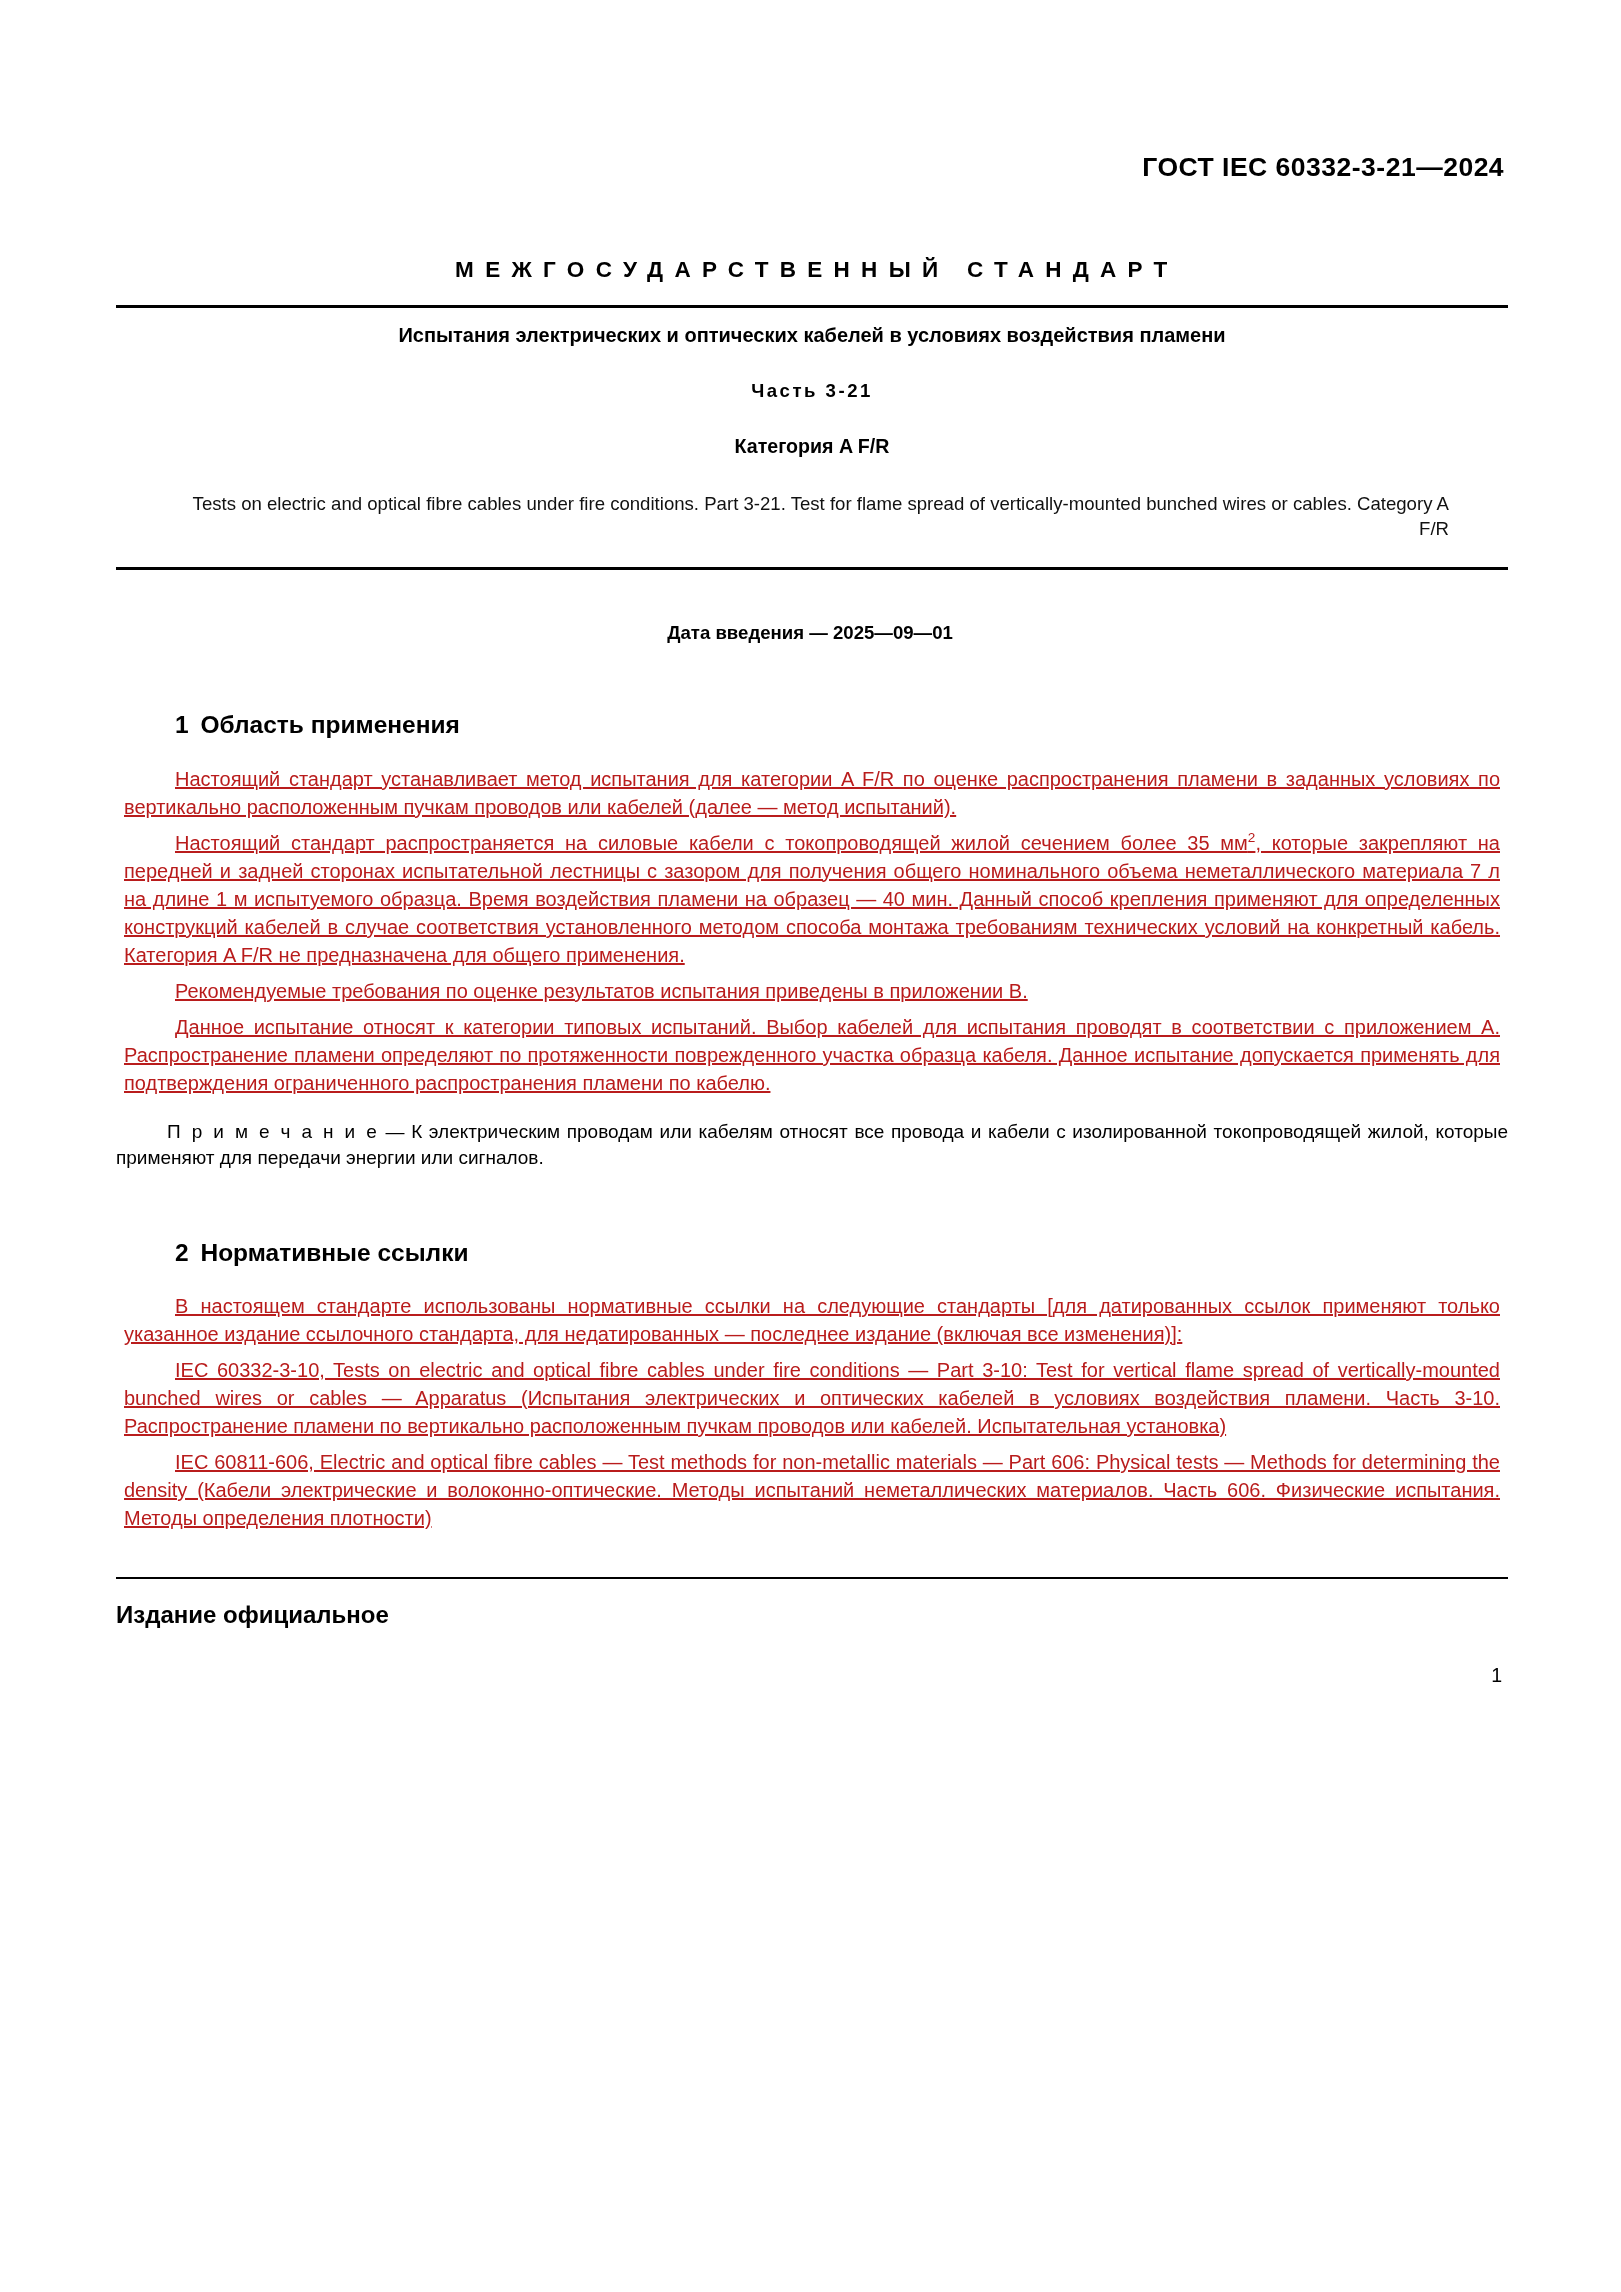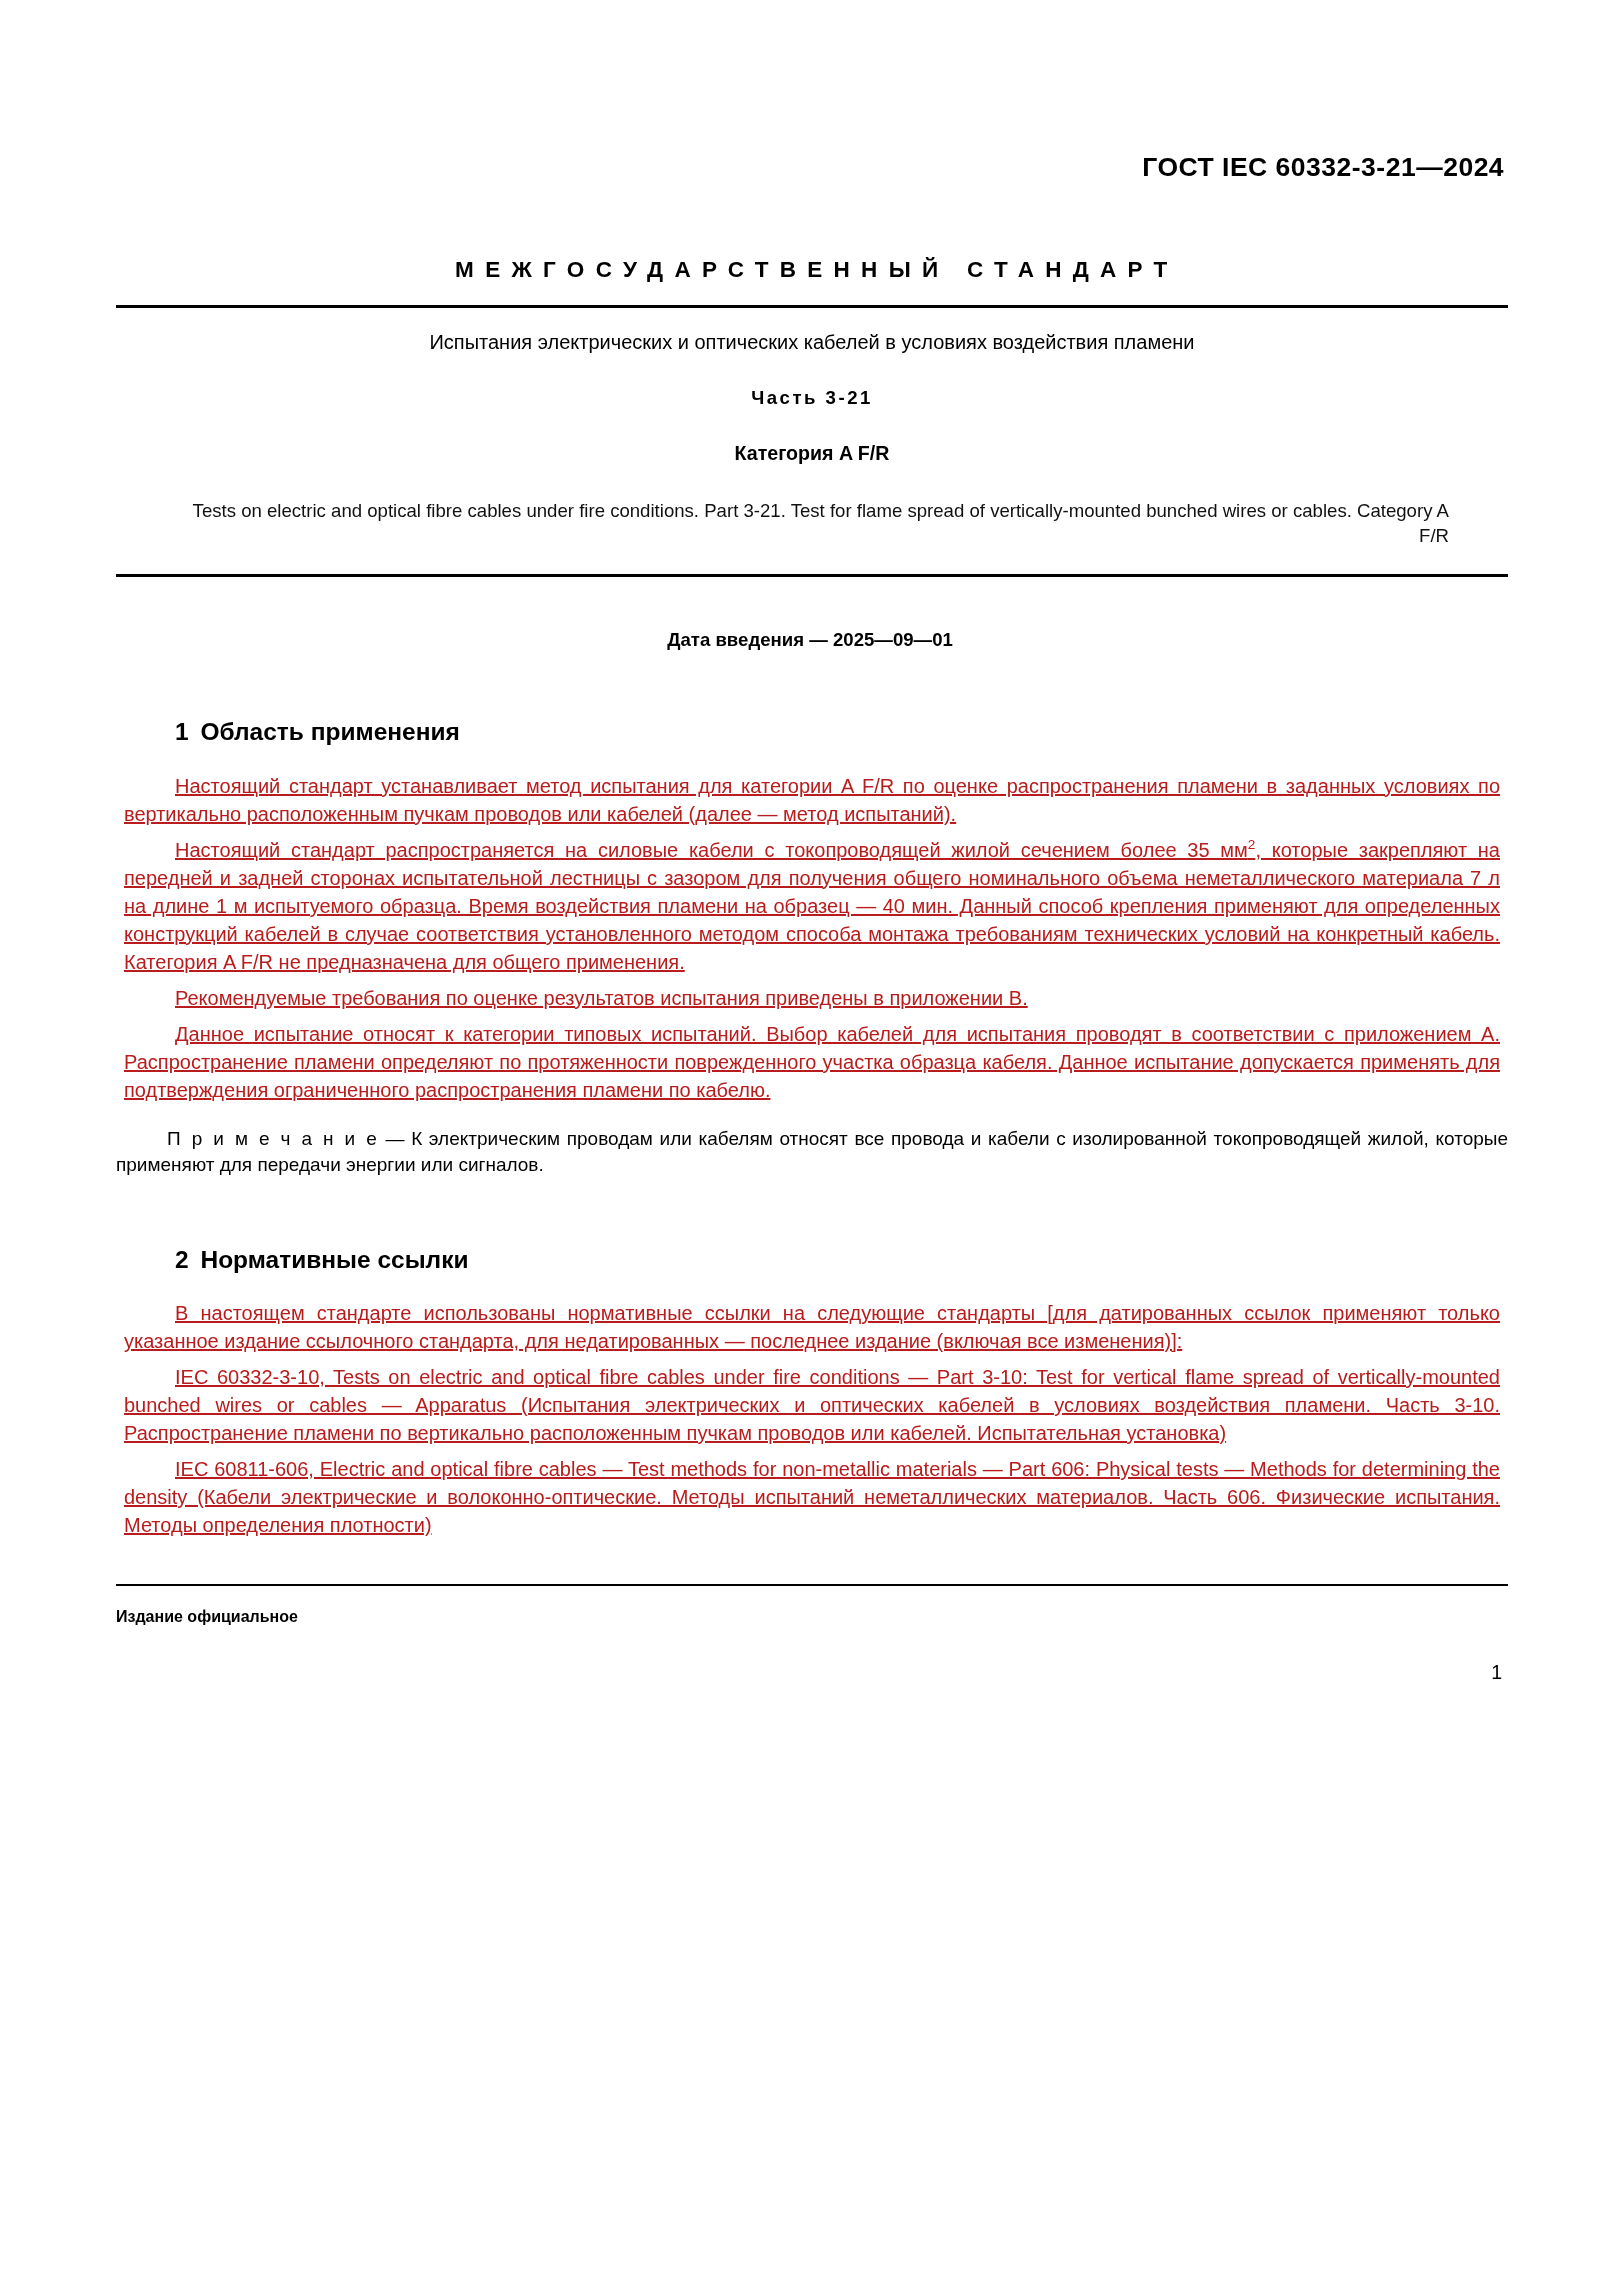--- a/index.html
+++ b/index.html
@@ -51,22 +51,22 @@
     margin-top: 21.6px;
   }
   .rule-thick-2 {
     border-top: 3.9px solid #000;
     margin-top: 25.5px;
   }
 
   .title-main {
     text-align: center;
     font-size: 20px;
-    font-weight: normal;
-    margin-top: 23px;
+    font-weight: bold;
+    margin-top: 16px;
   }
   .part-line {
     text-align: center;
     font-size: 18.6px;
     font-weight: bold;
     letter-spacing: 2.5px;
     margin-top: 33px;
   }
   .title-caps {
     text-align: center;
@@ -131,21 +131,21 @@
     letter-spacing: 2.2px;
   }
 
   sup { font-size: 0.68em; vertical-align: super; line-height: 0; }
 
   .footer-rule {
     border-top: 2.9px solid #000;
     margin-top: 45px;
   }
   .footer-note {
-    font-size: 16px;
+    font-size: 24px;
     font-weight: bold;
     margin-top: 21.6px;
   }
   .page-number {
     text-align: right;
     font-size: 19.6px;
     margin-top: 35px;
     padding-right: 5.9px;
   }
 </style>

